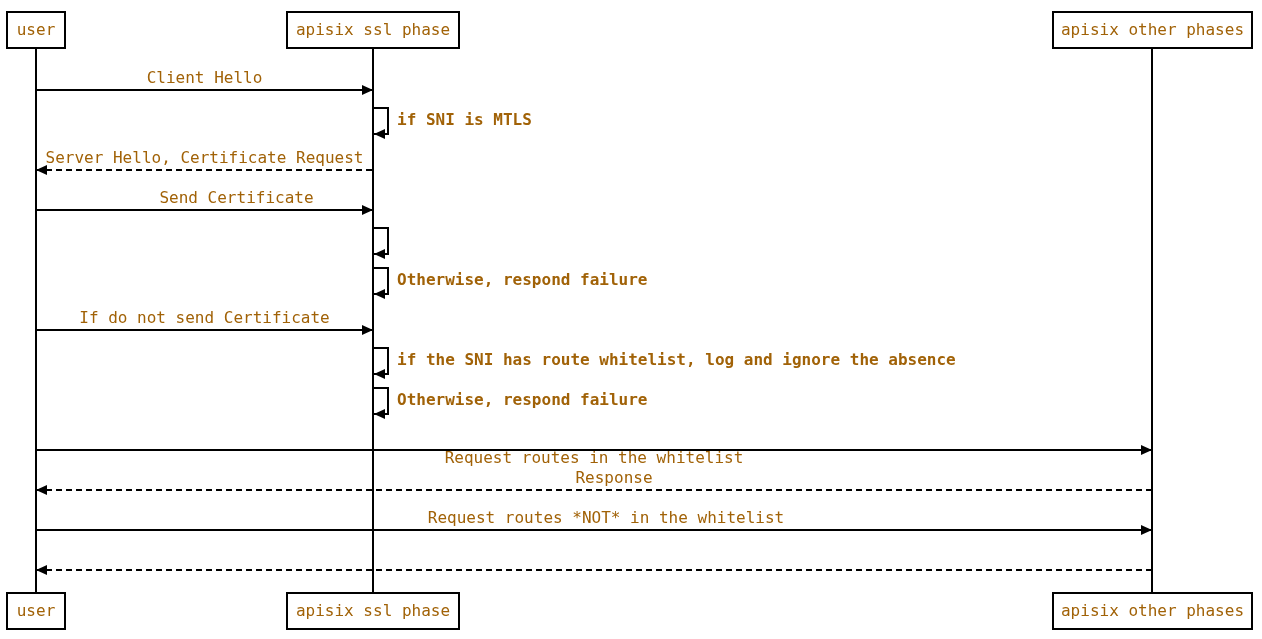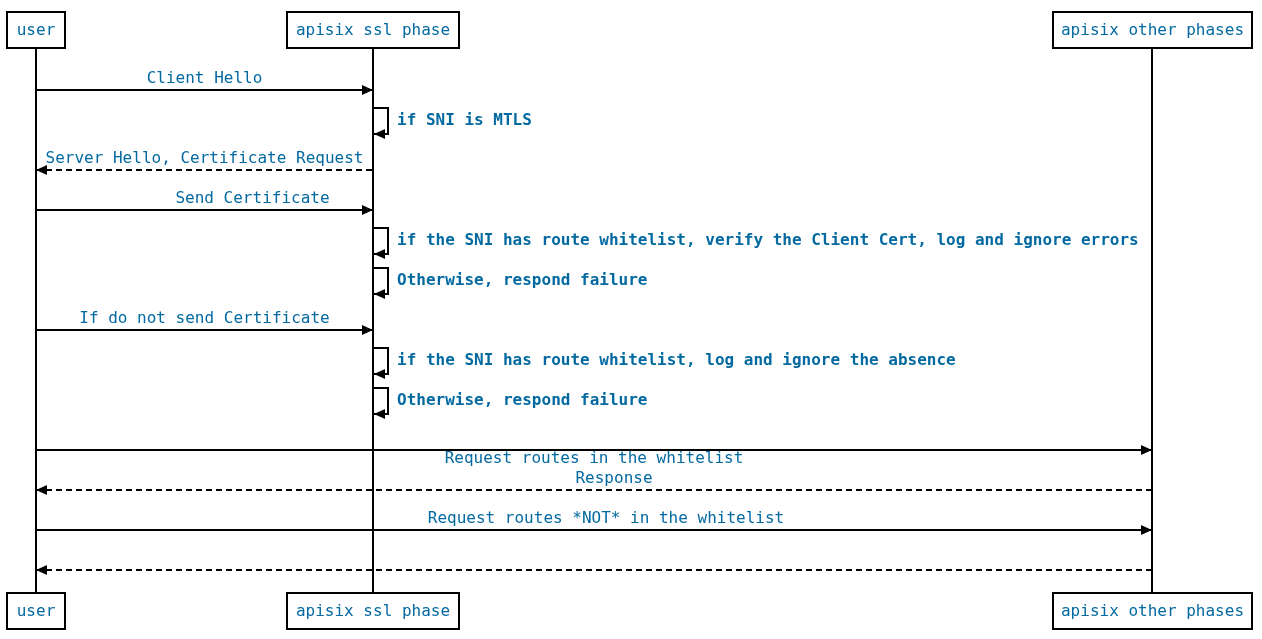--- a/index.html
+++ b/index.html
@@ -1,21 +1,21 @@
 <!DOCTYPE html>
 <html><head>
 <meta charset="utf-8">
 <style>
   html,body{margin:0;padding:0;background:#ffffff;}
   #diagram{
     position:relative;
     width:1262px;height:639px;
     background:#ffffff;
     font-family:"DejaVu Sans Mono","Liberation Mono",monospace;
-    color:#0369a1;
+    color:#a16207;
     overflow:hidden;
   }
   .abs{position:absolute;}
   .actor-box{
     border:2px solid #000;
     background:#fff;
     box-sizing:border-box;
     text-align:center;
     font-size:16px;
     line-height:34px;
@@ -83,24 +83,23 @@
     <div class="abs arrow-right" style="left: 362px; top: 85px;"></div>
     <div class="abs msg-label" style="left: 36px; top: 68px; width: 337px;">Client Hello</div>
     <div class="abs self-loop" style="left: 373px; top: 107px;"></div>
     <div class="abs arrow-left" style="left: 374px; top: 129px;"></div>
     <div class="abs self-label" style="left: 397px; top: 110px;">if SNI is MTLS</div>
     <div class="abs line-dashed" style="left: 36px; top: 169px; width: 337px;"></div>
     <div class="abs arrow-left" style="left: 36px; top: 165px;"></div>
     <div class="abs msg-label" style="left: 36px; top: 148px; width: 337px;">Server Hello, Certificate Request</div>
     <div class="abs line-solid" style="left: 36px; top: 209px; width: 337px;"></div>
     <div class="abs arrow-right" style="left: 362px; top: 205px;"></div>
-    <div class="abs msg-label" style="left: 52px; top: 188px; width: 401px;">Send Certificate</div>
+    <div class="abs msg-label" style="left: 36px; top: 188px; width: 401px;">Send Certificate</div>
     <div class="abs self-loop" style="left: 373px; top: 227px;"></div>
     <div class="abs arrow-left" style="left: 374px; top: 249px;"></div>
-    <div class="abs self-label" style="left: 397px; top: 230px;">if the SNI has route whitelist, verify the Client Cert, log and ignore errors</div>
     <div class="abs self-loop" style="left: 373px; top: 267px;"></div>
     <div class="abs arrow-left" style="left: 374px; top: 289px;"></div>
     <div class="abs self-label" style="left: 397px; top: 270px;">Otherwise, respond failure</div>
     <div class="abs line-solid" style="left: 36px; top: 329px; width: 337px;"></div>
     <div class="abs arrow-right" style="left: 362px; top: 325px;"></div>
     <div class="abs msg-label" style="left: 36px; top: 308px; width: 337px; text-align: center;">If do not send Certificate</div>
     <div class="abs self-loop" style="left: 373px; top: 347px;"></div>
     <div class="abs arrow-left" style="left: 374px; top: 369px;"></div>
     <div class="abs self-label" style="left: 397px; top: 350px;">if the SNI has route whitelist, log and ignore the absence</div>
     <div class="abs self-loop" style="left: 373px; top: 387px;"></div>

